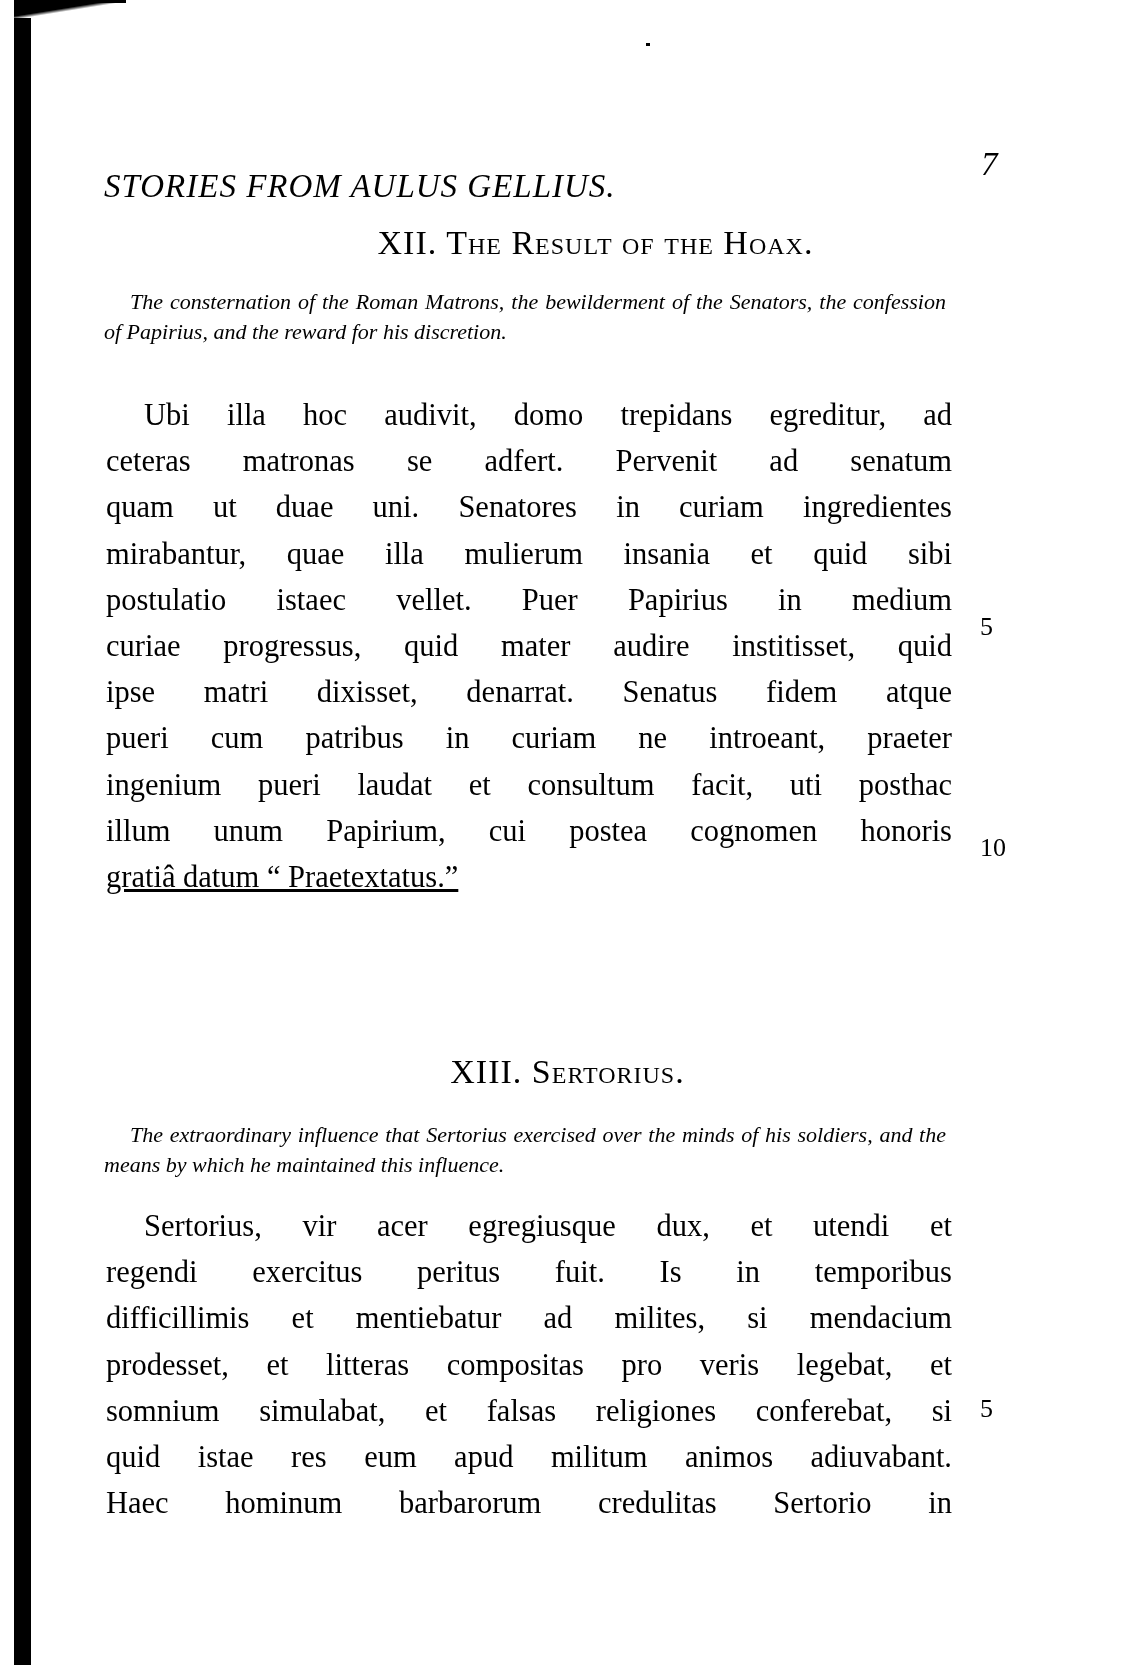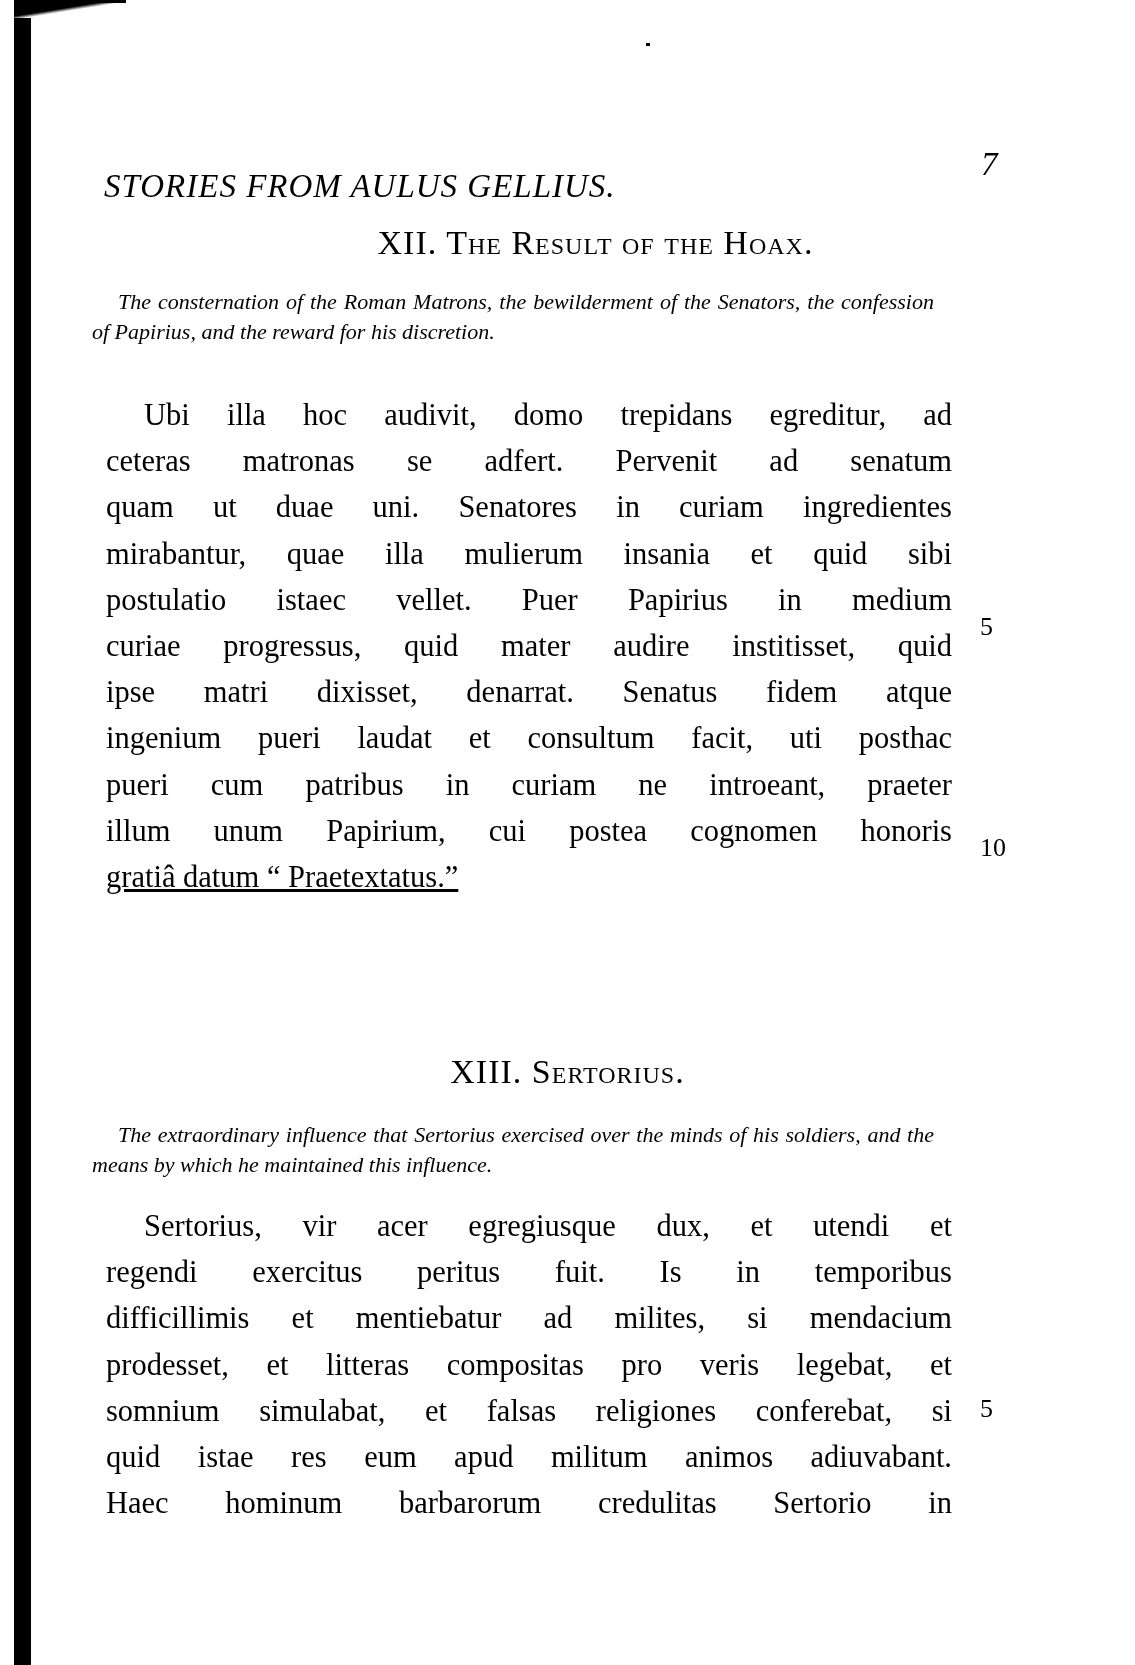--- a/index.html
+++ b/index.html
@@ -73,21 +73,21 @@
     left: 0;
     width: 1135px;
     text-align: center;
     font-size: 34px;
     font-variant: small-caps;
     letter-spacing: 1px;
   }
 
   .summary {
     position: absolute;
-    left: 92px;
+    left: 104px;
     width: 842px;
     font-style: italic;
     font-size: 22px;
     line-height: 30px;
     text-align: justify;
     text-align-last: left;
     text-indent: 26px;
   }
 
   .body-text {
@@ -135,22 +135,22 @@
 <div class="summary" style="top:287px;">The consternation of the Roman Matrons, the bewilderment of the Senators, the confession of Papirius, and the reward for his discretion.</div>
 
 <div class="body-text" style="top:392px;">
   <span class="line indent">Ubi illa hoc audivit, domo trepidans egreditur, ad</span>
   <span class="line">ceteras matronas se adfert.  Pervenit ad senatum</span>
   <span class="line">quam ut duae uni.  Senatores in curiam ingredientes</span>
   <span class="line">mirabantur, quae illa mulierum insania et quid sibi</span>
   <span class="line">postulatio istaec vellet.  Puer Papirius in medium</span>
   <span class="line">curiae progressus, quid mater audire institisset, quid</span>
   <span class="line">ipse matri dixisset, denarrat.  Senatus fidem atque</span>
+  <span class="line">pueri cum patribus in curiam ne introeant, praeter</span>
   <span class="line">ingenium pueri laudat et consultum facit, uti posthac</span>
-  <span class="line">pueri cum patribus in curiam ne introeant, praeter</span>
   <span class="line">illum unum Papirium, cui postea cognomen honoris</span>
   <span class="line last">gratiâ datum “ Praetextatus.”</span>
 </div>
 <div class="line-num" style="top:612px;">5</div>
 <div class="line-num" style="top:833px;">10</div>
 
 <div class="section-title" style="top:1053px;">XIII. Sertorius.</div>
 <div class="summary" style="top:1120px;">The extraordinary influence that Sertorius exercised over the minds of his soldiers, and the means by which he maintained this influence.</div>
 
 <div class="body-text" style="top:1203px;">

